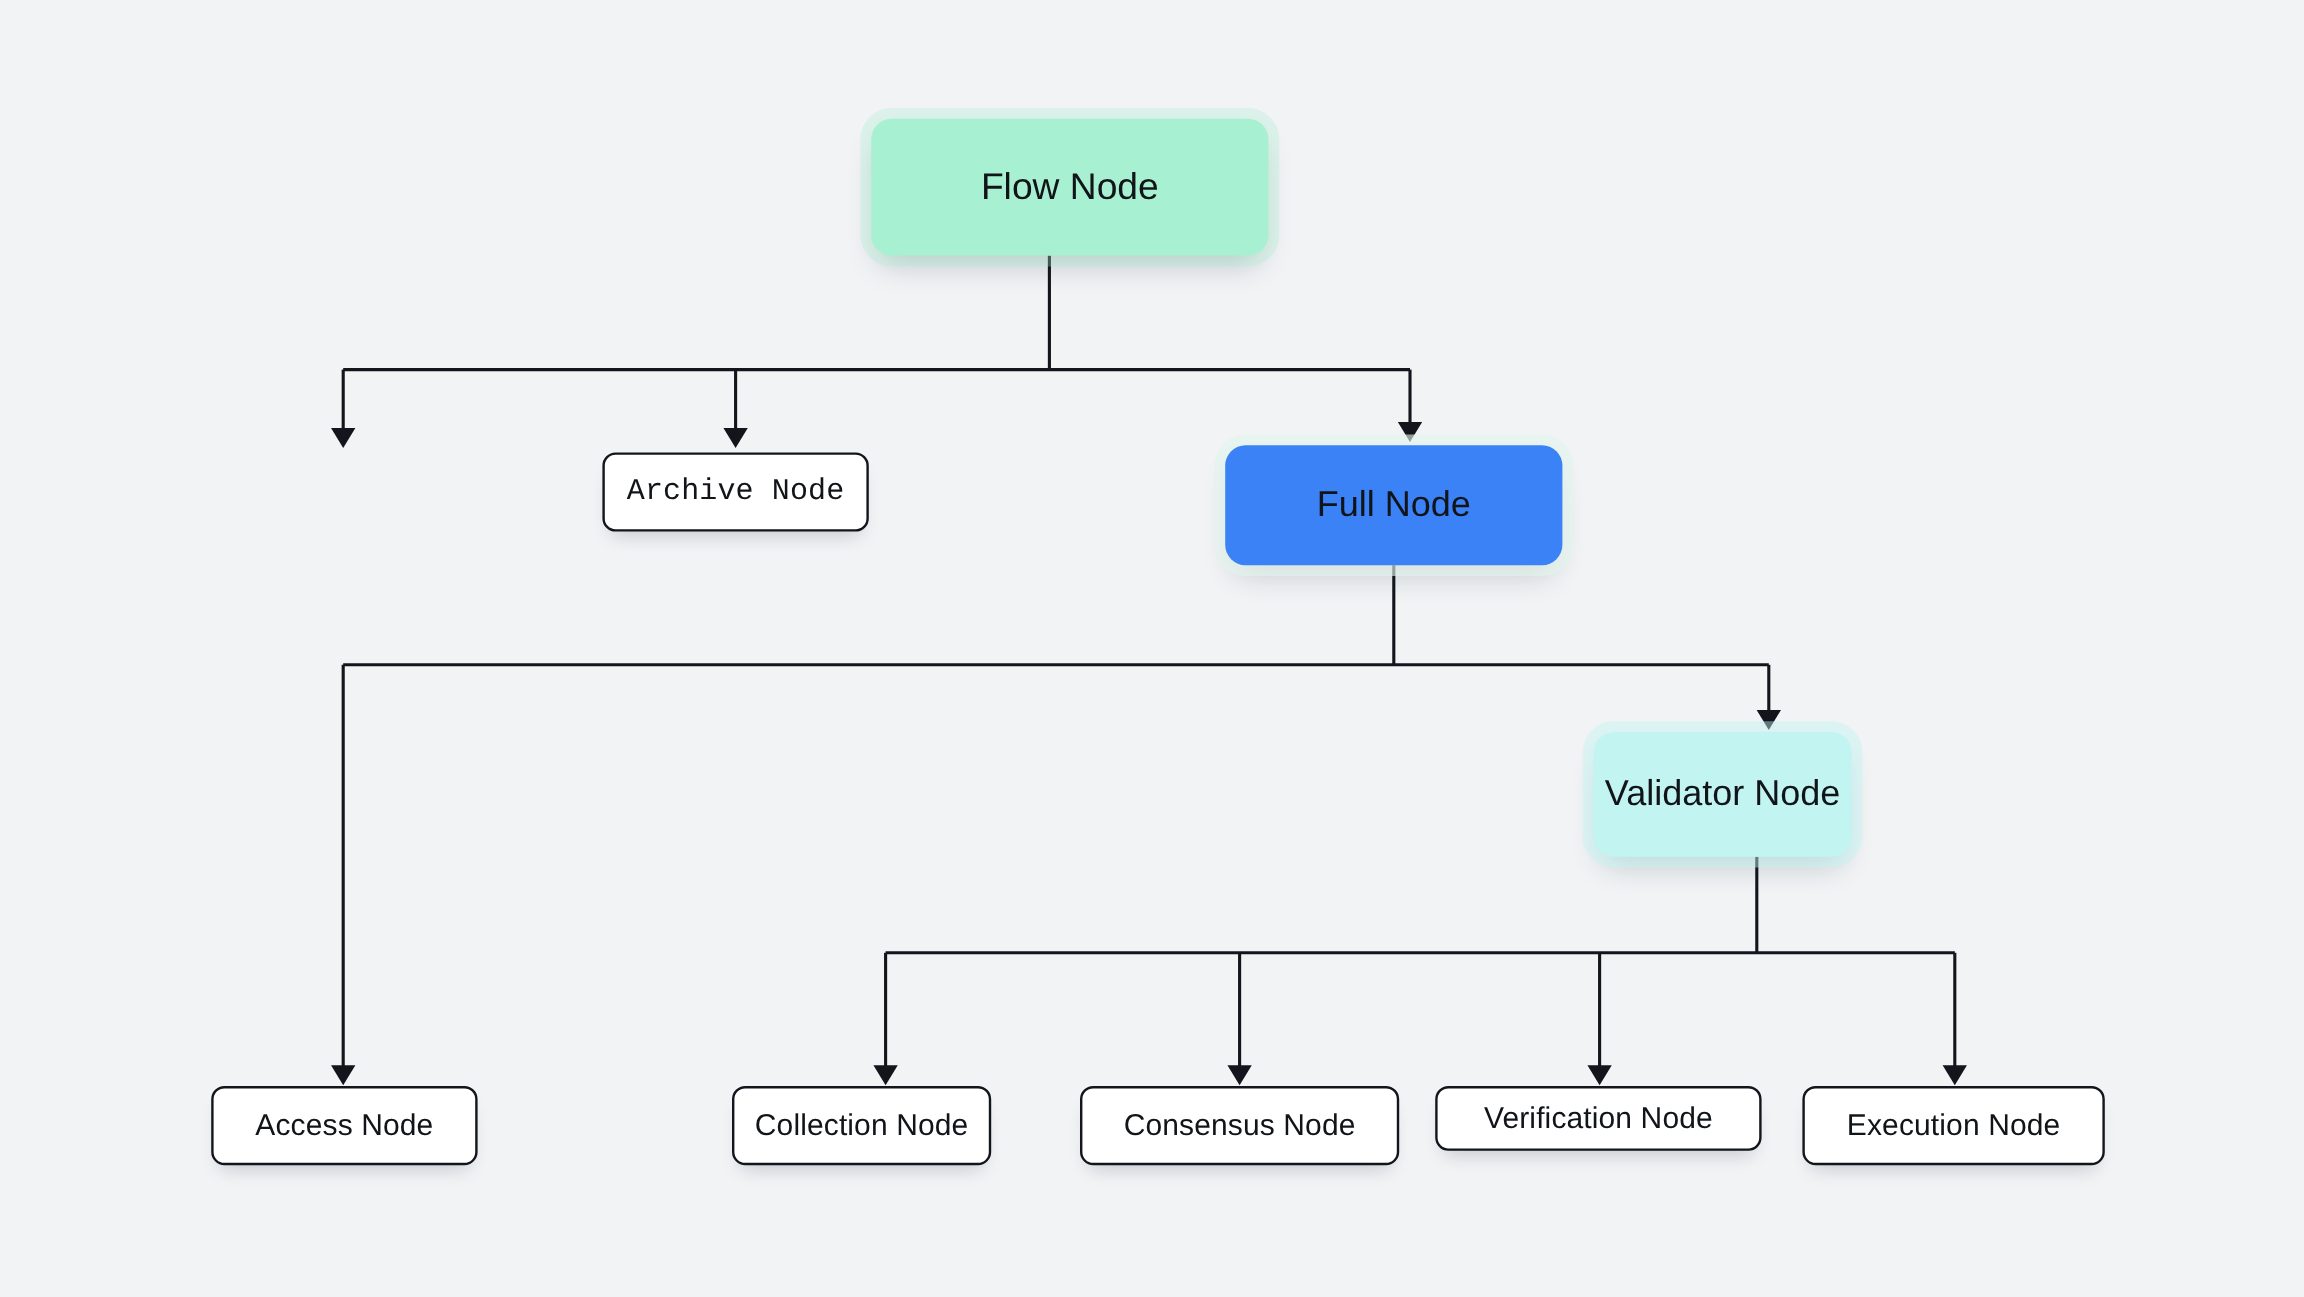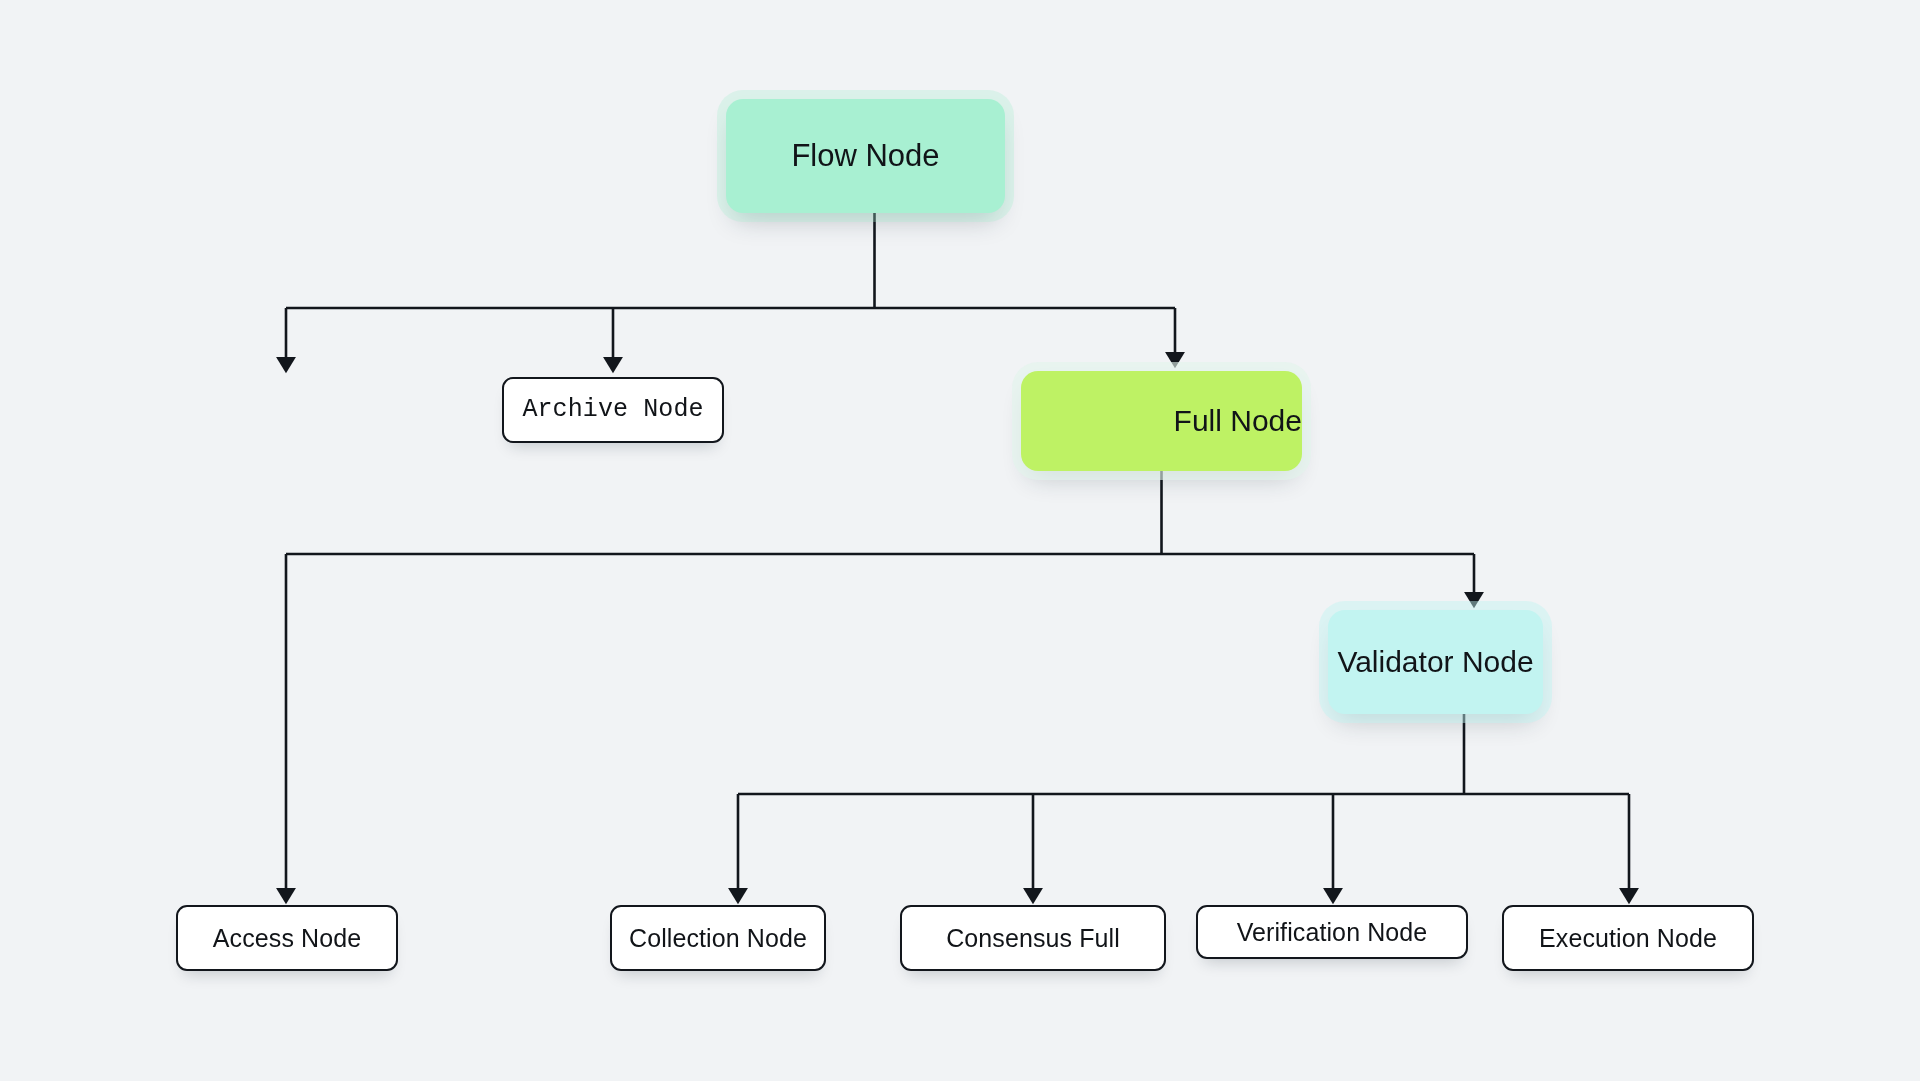--- a/index.html
+++ b/index.html
@@ -51,26 +51,25 @@
     border-radius: 16px;
   }
   .node--root {
     background: #a8f0d2;
     font-size: 31px;
     border-radius: 17px;
     box-shadow: 0 0 0 9px rgba(168, 240, 210, 0.30),
                 0 14px 26px -8px rgba(30, 45, 60, 0.26);
   }
   .node--full {
-    background: #bef264;
+    background: #3b82f6;
     font-size: 30px;
     border-radius: 17px;
     box-shadow: 0 0 0 9px rgba(226, 244, 235, 0.62),
                 0 14px 26px -8px rgba(30, 45, 60, 0.24);
-    justify-content: flex-end;
   }
   .node--validator {
     background: #c2f4f1;
     font-size: 30px;
     border-radius: 17px;
     box-shadow: 0 0 0 9px rgba(194, 244, 241, 0.45),
                 0 14px 26px -8px rgba(30, 45, 60, 0.24);
   }
   .edge-line { stroke: #12161c; stroke-width: 2.6; fill: none; }
   .edge-head { fill: #12161c; }
@@ -105,21 +104,21 @@
     <g>
       <path class="edge-line" d="M1464,714 L1464,794"></path>
       <path class="edge-line" d="M738,794 L1629,794"></path>
       <path class="edge-line" d="M738,794 L738,896" marker-end="url(#arrowhead)"></path>
       <path class="edge-line" d="M1033,794 L1033,896" marker-end="url(#arrowhead)"></path>
       <path class="edge-line" d="M1333,794 L1333,896" marker-end="url(#arrowhead)"></path>
       <path class="edge-line" d="M1629,794 L1629,896" marker-end="url(#arrowhead)"></path>
     </g>
   </svg>
 
-  <div class="node node--fill node--root" style="left:726px; top:99px; width:279px; height:114px;">
+  <div class="node node--fill node--root" style="left:726px; top:99px; width:331px; height:114px;">
     <span>Flow Node</span>
   </div>
 
 
   <div class="node node--outline" style="left:502px; top:377px; width:222px; height:66px;font-family:Liberation Mono, monospace;">
     <span>Archive Node</span>
   </div>
 
   <div class="node node--fill node--full" style="left:1021px; top:371px; width:281px; height:100px;">
     <span>Full Node</span>
@@ -131,21 +130,21 @@
 
   <div class="node node--fill node--validator" style="left:1328px; top:610px; width:215px; height:104px;">
     <span>Validator Node</span>
   </div>
 
   <div class="node node--outline" style="left:610px; top:905px; width:216px; height:66px;">
     <span>Collection Node</span>
   </div>
 
   <div class="node node--outline" style="left:900px; top:905px; width:266px; height:66px;">
-    <span>Consensus Full</span>
+    <span>Consensus Node</span>
   </div>
 
   <div class="node node--outline" style="left:1196px; top:905px; width:272px; height:54px;">
     <span>Verification Node</span>
   </div>
 
   <div class="node node--outline" style="left:1502px; top:905px; width:252px; height:66px;">
     <span>Execution Node</span>
   </div>
 

